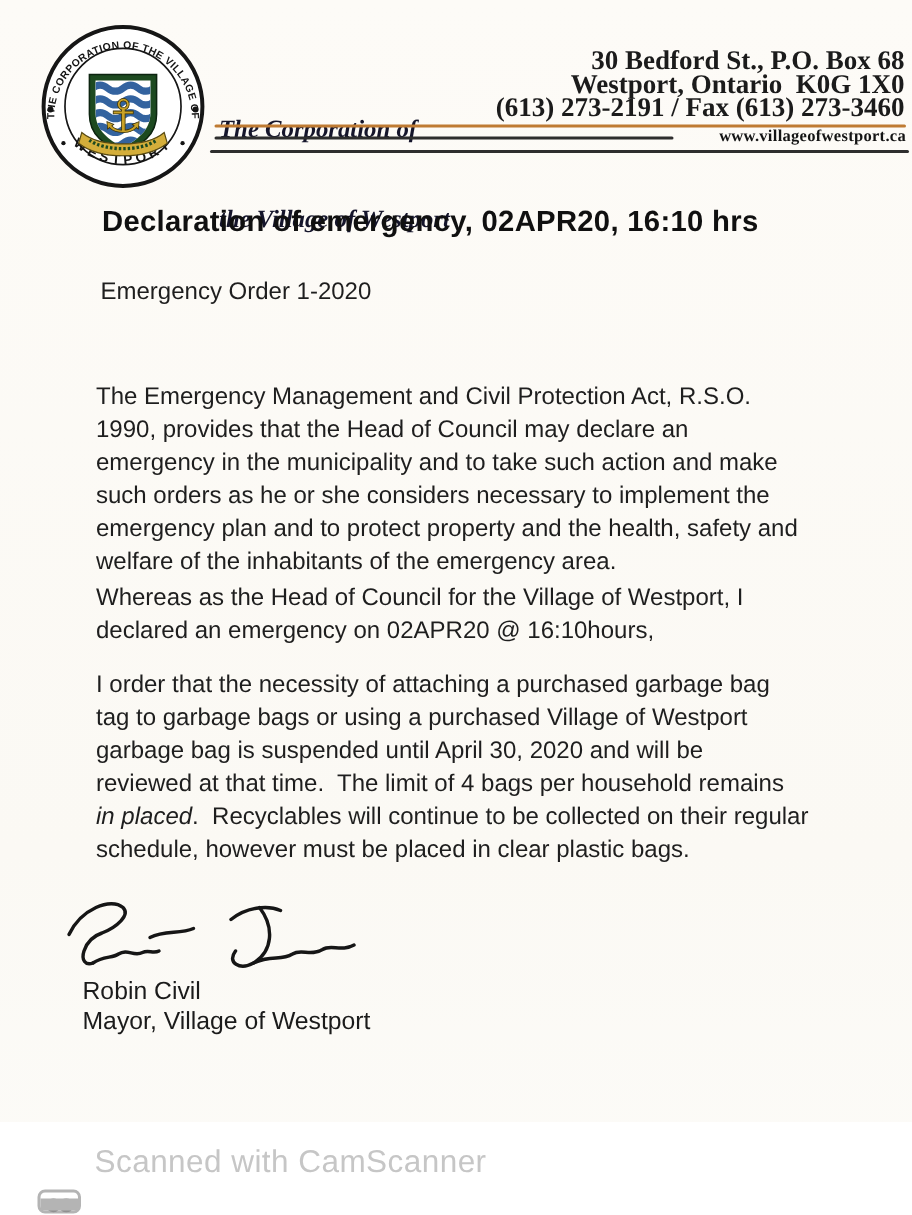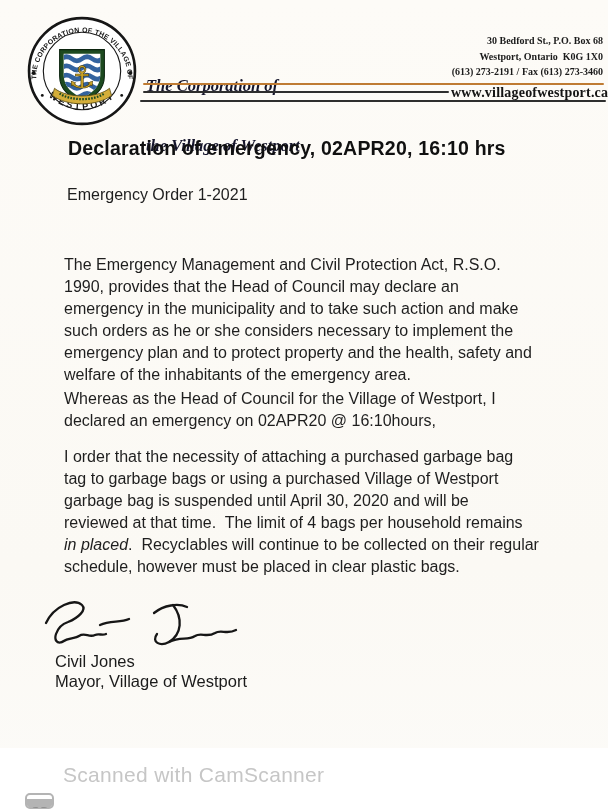--- a/index.html
+++ b/index.html
@@ -11,30 +11,30 @@
   
   .seal{position:absolute;left:26px;top:15px;width:112px;height:112px;}
   .orgname{
     position:absolute;left:146px;top:36px;
     font-family:"Liberation Serif",serif;font-style:italic;font-weight:700;
     font-size:16.5px;line-height:20px;color:#15152b;white-space:pre;
   }
   .address{
     position:absolute;right:5px;top:33px;text-align:right;
     font-family:"Liberation Serif",serif;font-weight:700;
-    font-size:10px;line-height:15.5px;color:#1b1b1b;
+    font-size:18px;line-height:15.5px;color:#1b1b1b;
   }
   .address div{white-space:pre;}
   .rule{position:absolute;border-radius:1px;}
   .rule-accent{left:143px;top:83px;width:461px;height:2px;}
   .rule-short{left:143px;top:91px;width:306px;height:2px;background:#2e2e2e;}
   .rule-long{left:140px;top:100px;width:466px;height:2px;background:#2e2e2e;}
   .website{
-    position:absolute;left:451px;top:85px;width:153px;
-    font-family:"Liberation Serif",serif;font-weight:700;font-size:14px;
+    position:absolute;left:451px;top:85px;width:153px;text-align:right;
+    font-family:"Liberation Serif",serif;font-weight:700;font-size:11px;
     letter-spacing:.2px;color:#141414;white-space:pre;
   }
   
   .doc-title{
     position:absolute;left:68px;top:137px;white-space:pre;
     font-size:19.5px;font-weight:700;letter-spacing:.2px;color:#101010;
   }
   .order-label{position:absolute;left:67px;top:186px;font-size:16px;white-space:pre;color:#1e1e1e;}
   .para{
     position:absolute;left:64px;width:540px;font-size:16px;line-height:22px;
@@ -117,21 +117,21 @@
     <div>Westport, Ontario  K0G 1X0</div>
     <div>(613) 273-2191 / Fax (613) 273-3460</div>
   </div>
 
   <div class="rule rule-accent" style="background: rgb(191, 123, 51);"></div>
   <div class="rule rule-short"></div>
   <div class="website">www.villageofwestport.ca</div>
   <div class="rule rule-long"></div>
 
   <div class="doc-title">Declaration of emergency, 02APR20, 16:10 hrs</div>
-  <div class="order-label">Emergency Order 1-2021</div>
+  <div class="order-label">Emergency Order 1-2020</div>
 
   <p class="para para-act">The Emergency Management and Civil Protection Act, R.S.O.
 1990, provides that the Head of Council may declare an
 emergency in the municipality and to take such action and make
 such orders as he or she considers necessary to implement the
 emergency plan and to protect property and the health, safety and
 welfare of the inhabitants of the emergency area.</p>
   <p class="para para-whereas">Whereas as the Head of Council for the Village of Westport, I
 declared an emergency on 02APR20 @ 16:10hours,</p>
   <p class="para para-order"><span>I order that the necessity of attaching a purchased garbage bag
@@ -146,21 +146,21 @@
       <path d="M 6,27 C 14,10 34,2 42,9 C 47,14 38,22 28,26 C 22,28 18,32 16,38 C 14,44 17,48 22,46"></path>
       <path d="M 22,46 C 29,41 35,43 39,40 C 45,36 49,42 55,39 C 59,37 62,40 66,38"></path>
       <path d="M 60,29 C 70,24 80,27 89,23"></path>
       <path d="M 114,17 C 124,9 138,7 147,11"></path>
       <path d="M 133,9 C 143,22 142,38 129,46 C 120,51 111,46 117,38"></path>
       <path d="M 129,46 C 141,40 147,45 155,40 C 161,36 167,42 175,37 C 181,33 187,39 196,34"></path>
     </g>
   </svg>
 
   <div class="sig-block">
-    <div>Civil Jones</div>
+    <div>Robin Civil</div>
     <div>Mayor, Village of Westport</div>
   </div>
 
   <div class="footer-strip"></div>
   <div class="cs-badge">
     <div class="cs-letters">CS</div>
     <div class="cs-bar"></div>
   </div>
   <div class="cs-label" style="color: rgb(198, 198, 198);">Scanned with CamScanner</div>
 

